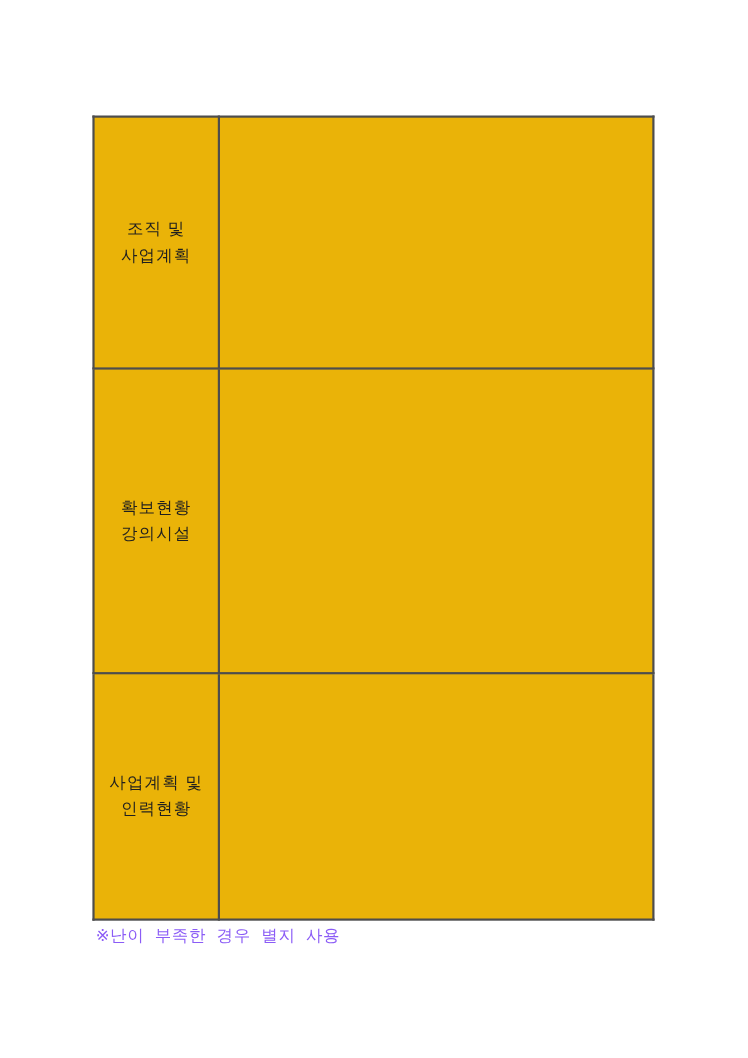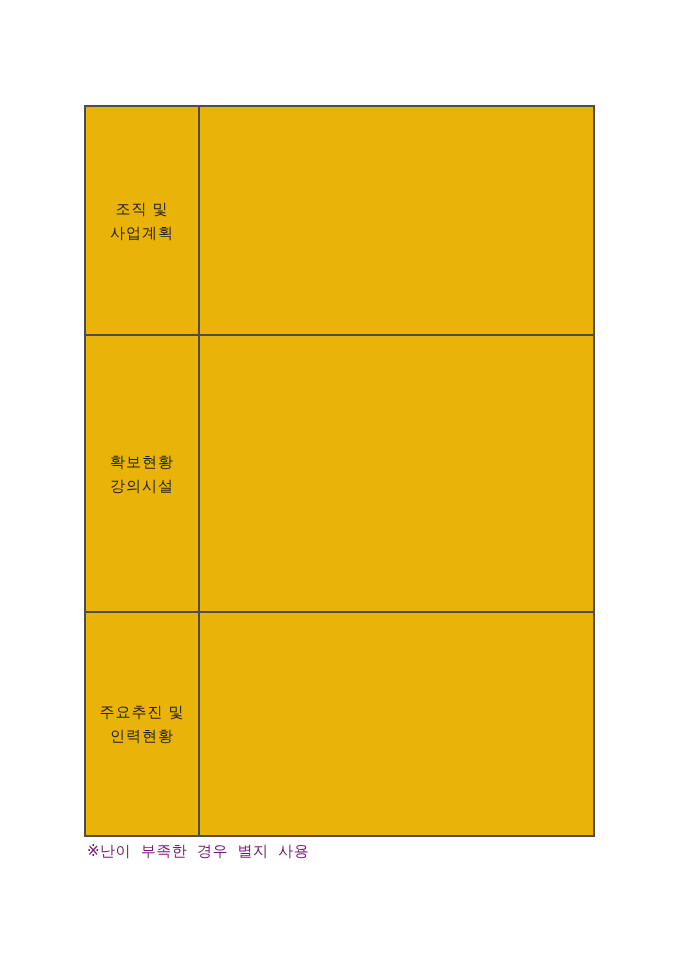--- a/index.html
+++ b/index.html
@@ -50,21 +50,21 @@
   tr.row-2 { height: 277px; }
   tr.row-3 { height: 224px; }
   .footnote {
     position: absolute;
     left: 87px;
     top: 841px;
     font-size: 15px;
     line-height: 20px;
     letter-spacing: 0.5px;
     word-spacing: 5px;
-    color: #701a75;
+    color: #8b5cf6;
     white-space: nowrap;
   }
 </style>
 </head>
 <body>
 
 <div class="page">
 
   <table class="doc-table">
     <tbody>
@@ -77,21 +77,21 @@
       </tr>
       <tr class="row-2">
         <td class="hdr">
           <span class="line">확보현황</span>
           <span class="line">강의시설</span>
         </td>
         <td class="content"></td>
       </tr>
       <tr class="row-3">
         <td class="hdr">
-          <span class="line">주요추진 및</span>
+          <span class="line">사업계획 및</span>
           <span class="line">인력현황</span>
         </td>
         <td class="content"></td>
       </tr>
     </tbody>
   </table>
 
   <div class="footnote">※난이 부족한 경우 별지 사용</div>
 
 </div>

